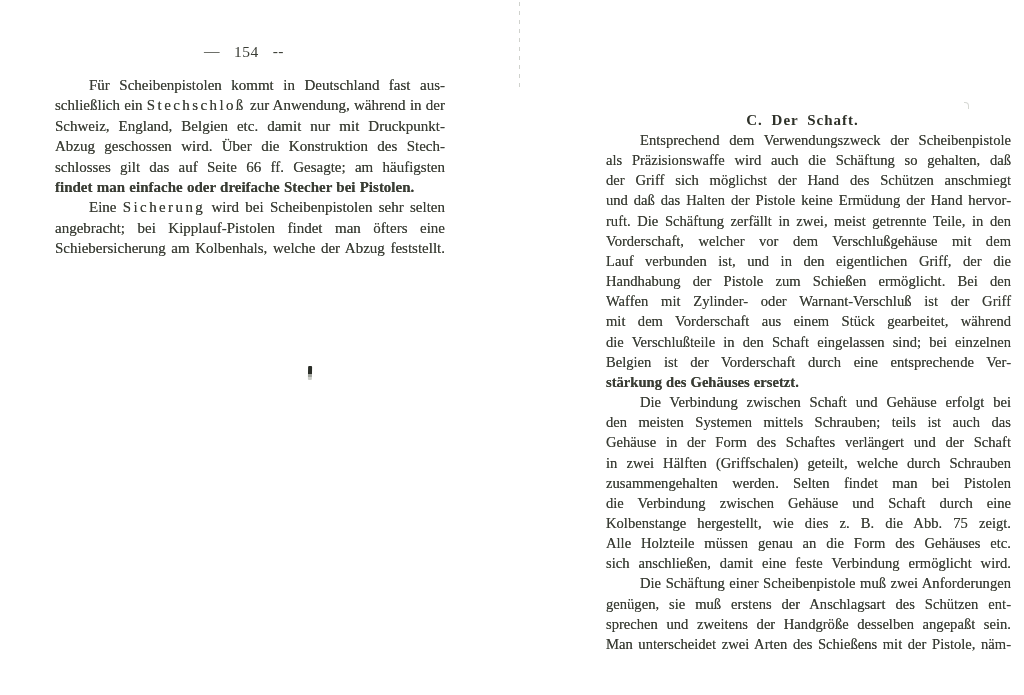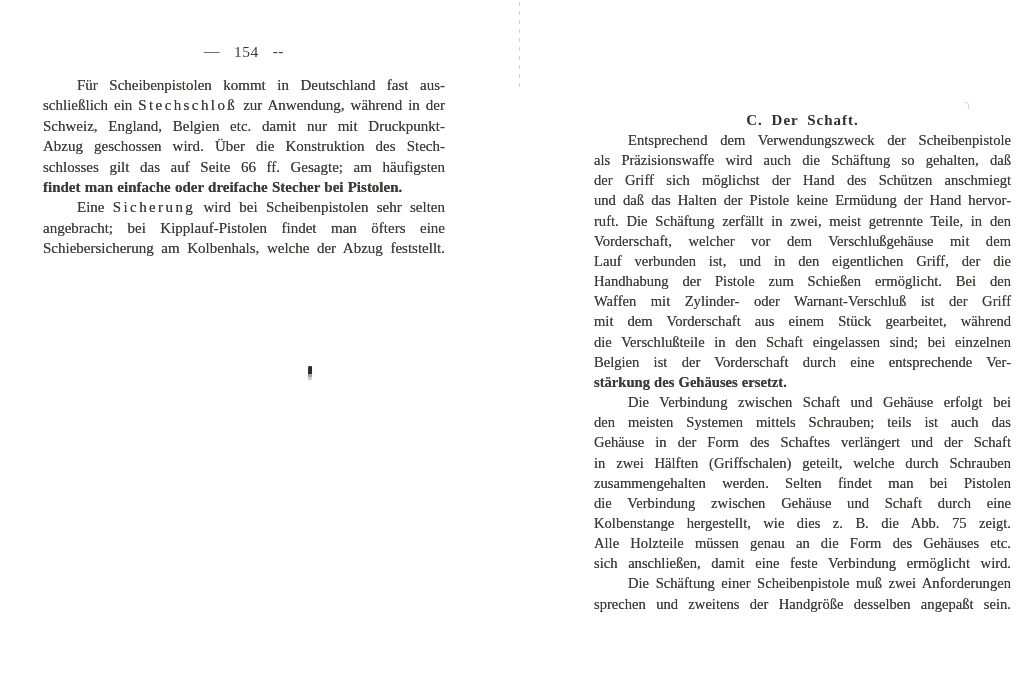--- a/index.html
+++ b/index.html
@@ -52,20 +52,21 @@
   .textblock.tb-left{top:63px;font-size:15px;line-height:20.4px;}
   .textblock.tb-right{top:118px;font-size:14.6px;line-height:20.15px;}
 
   .line{
     text-align:justify;
     text-align-last:justify;
     -moz-text-align-last:justify;
     white-space:normal;
     word-spacing:.5px;
     text-shadow:0 0 .35px rgba(55,60,48,.75);
+    margin-left:12px;
   }
   .line.no-just{text-align-last:left;font-weight:bold;-moz-text-align-last:left;}
   .line.indent{text-indent:34px;}
   .sperr{letter-spacing:2.4px;font-family:Liberation Serif, serif;}
 </style>
 </head>
 <body style="--paper: #ffffff; --ink: #3a3d35; --ink-dark: #2e3129;">
 
 <div class="sheet">
 
@@ -109,17 +110,19 @@
         <div class="line indent">Die Verbindung zwischen Schaft und Gehäuse erfolgt bei</div>
         <div class="line">den meisten Systemen mittels Schrauben; teils ist auch das</div>
         <div class="line">Gehäuse in der Form des Schaftes verlängert und der Schaft</div>
         <div class="line">in zwei Hälften (Griffschalen) geteilt, welche durch Schrauben</div>
         <div class="line">zusammengehalten werden. Selten findet man bei Pistolen</div>
         <div class="line">die Verbindung zwischen Gehäuse und Schaft durch eine</div>
         <div class="line">Kolbenstange hergestellt, wie dies z. B. die Abb. 75 zeigt.</div>
         <div class="line">Alle Holzteile müssen genau an die Form des Gehäuses etc.</div>
         <div class="line">sich anschließen, damit eine feste Verbindung ermöglicht wird.</div>
         <div class="line indent">Die Schäftung einer Scheibenpistole muß zwei Anforderungen</div>
+        <div class="line">genügen, sie muß erstens der Anschlagsart des Schützen ent-</div>
         <div class="line">sprechen und zweitens der Handgröße desselben angepaßt sein.</div>
+        <div class="line">Man unterscheidet zwei Arten des Schießens mit der Pistole, näm-</div>
       </div>
   </div>
 
 </div>
 
 </body></html>

